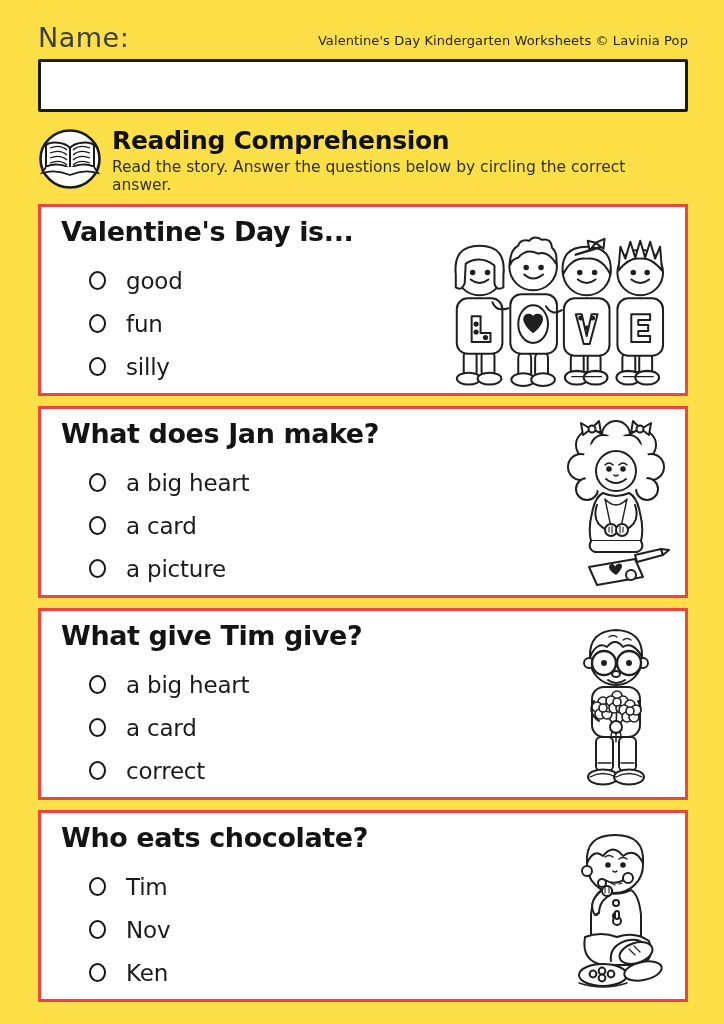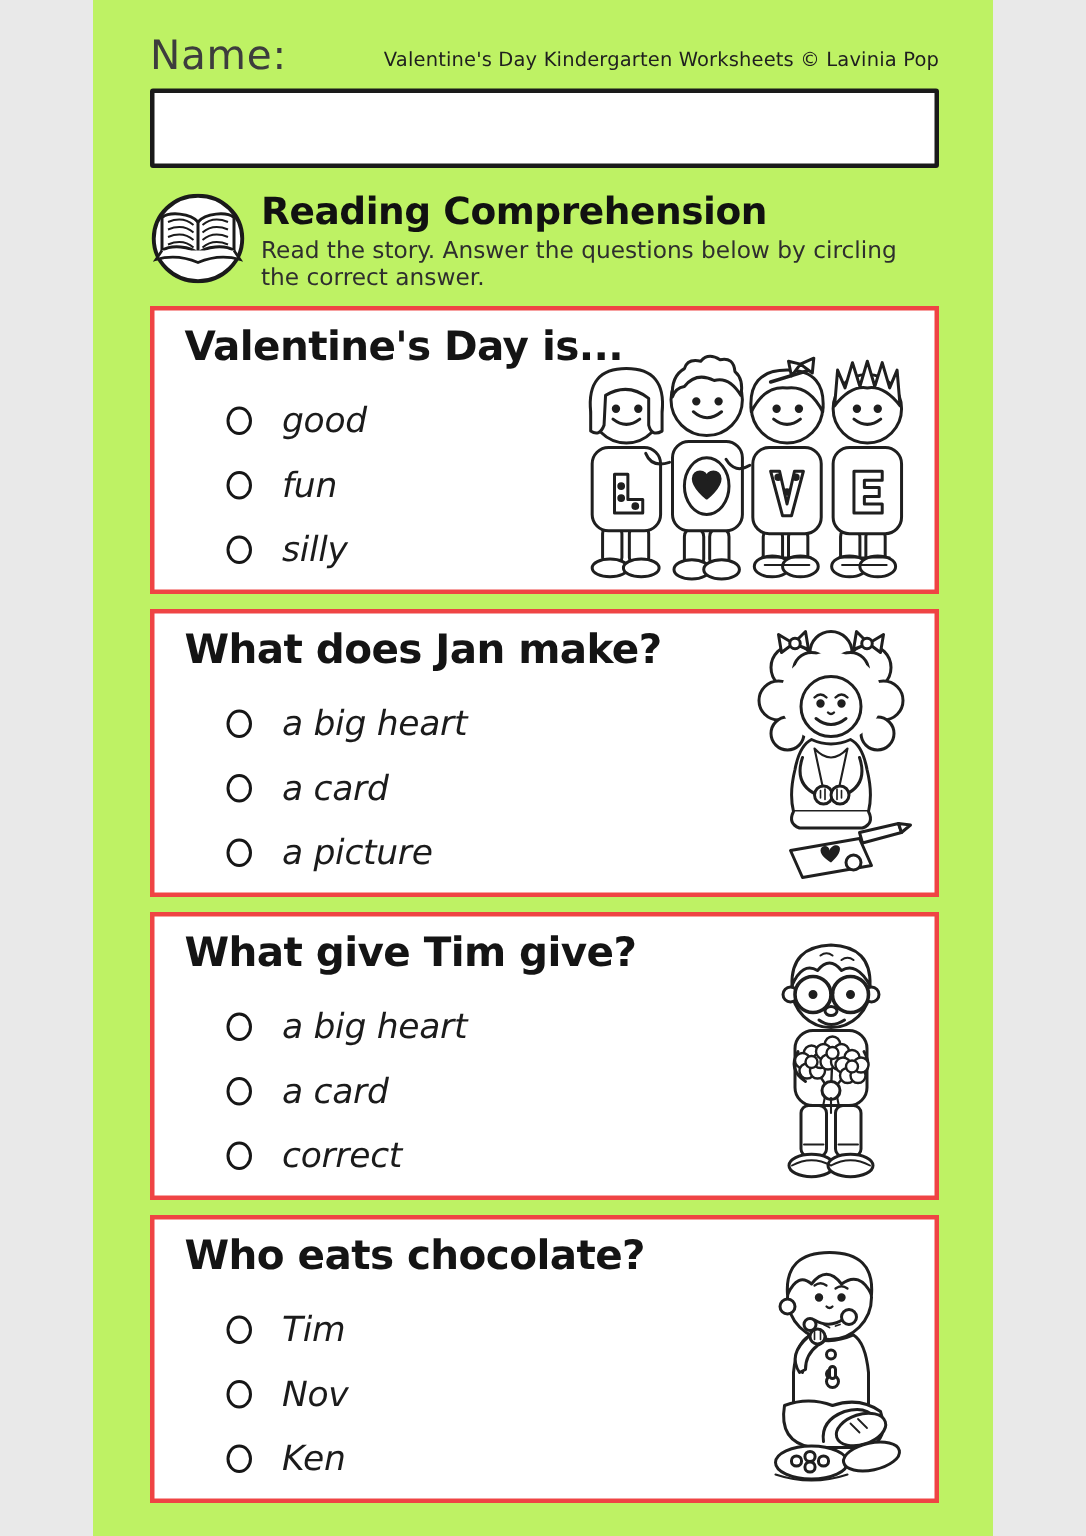--- a/index.html
+++ b/index.html
@@ -1,22 +1,22 @@
 <!DOCTYPE html>
 <html><head>
 <meta charset="utf-8">
 <style>
   * { margin: 0; padding: 0; box-sizing: border-box; }
   html, body { background: #e9e9e9; }
   .page {
     position: relative;
-    width: 600px;
+    width: 724px;
     height: 1024px;
     margin: 0 auto;
-    background: #bef264;
+    background: #fde047;
     font-family: "DejaVu Sans", "Liberation Sans", sans-serif;
     color: #1c1c1c;
     overflow: hidden;
   }
   .content { padding: 22px 36px 0 38px; }
 
   
   .top-row {
     display: flex;
     justify-content: space-between;
@@ -79,21 +79,20 @@
     letter-spacing: -0.4px;
     color: #141414;
   }
   .options { margin: 12px 0 0 48px; }
   .option-row {
     display: flex;
     align-items: center;
     gap: 20px;
     height: 43px;
     cursor: pointer;
-    font-style: italic;
   }
   .option-circle {
     width: 17px;
     height: 19px;
     border: 2.6px solid #161616;
     border-radius: 50%;
     flex: 0 0 auto;
     background: #fff;
   }
   .option-label {

